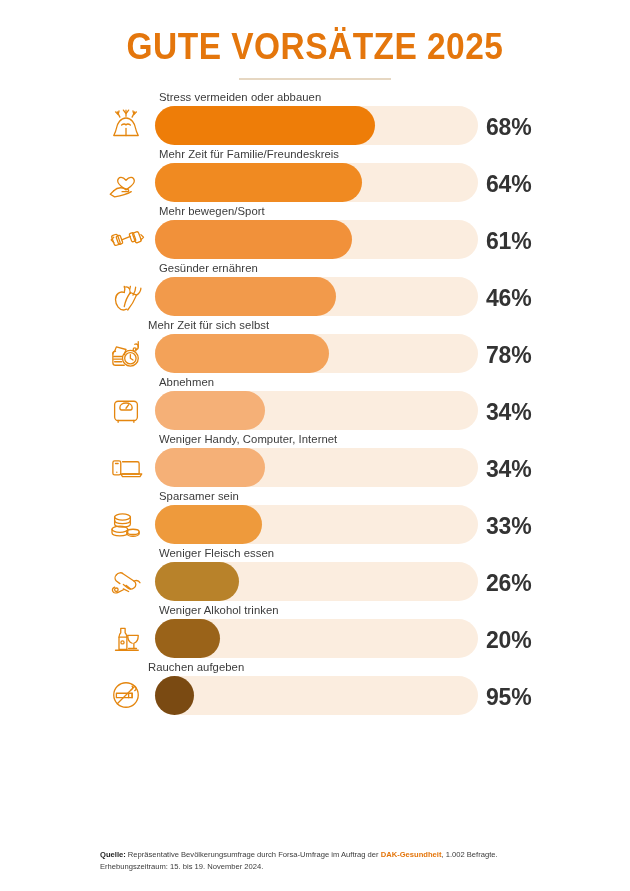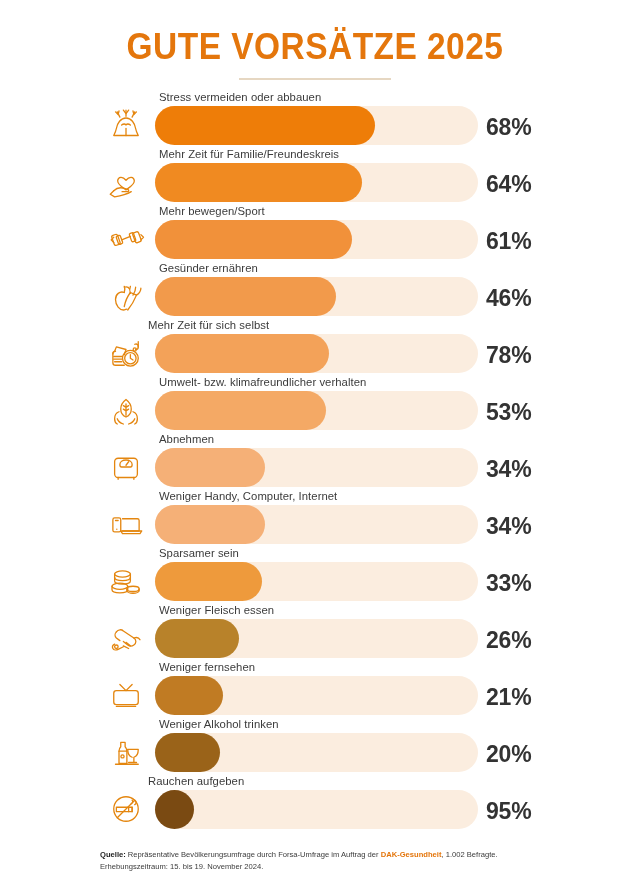--- a/index.html
+++ b/index.html
@@ -195,36 +195,20 @@
         </div>
         <div class="row-label indent">Mehr Zeit für sich selbst</div>
         <div class="bar-track">
           <div class="bar-fill" style="width: 174px; background: rgb(243, 162, 89);"></div>
         </div>
         <div class="row-value">78%</div>
       </div>
       <div class="row">
         <div class="row-icon">
           <svg width="42" height="42" viewBox="0 0 48 48" fill="none" stroke="#E4860F" stroke-width="1.5" stroke-linecap="round" stroke-linejoin="round">
-            <path d="M24 12c-4 3-6 7-6 11s2 7 6 9c4-2 6-5 6-9s-2-8-6-11z"></path>
-            <path d="M24 17v13M24 21l-3-2M24 21l3-2M24 25l-3-2M24 25l3-2"></path>
-            <path d="M16 26c-3 1-5 4-5 8 0 3 1 5 3 6"></path>
-            <path d="M32 26c3 1 5 4 5 8 0 3-1 5-3 6"></path>
-            <path d="M14 34c1 3 4 5 7 6M34 34c-1 3-4 5-7 6"></path>
-          </svg>
-        </div>
-        <div class="row-label">Umwelt- bzw. klimafreundlicher verhalten</div>
-        <div class="bar-track">
-          <div class="bar-fill" style="width: 171px; background: rgb(244, 169, 101);"></div>
-        </div>
-        <div class="row-value">53%</div>
-      </div>
-      <div class="row">
-        <div class="row-icon">
-          <svg width="42" height="42" viewBox="0 0 48 48" fill="none" stroke="#E4860F" stroke-width="1.5" stroke-linecap="round" stroke-linejoin="round">
             <rect x="11" y="14" width="26" height="22" rx="4"></rect>
             <path d="M17 21c0-3 3-5 7-5s7 2 7 5c0 2-1 3-2 3H19c-1 0-2-1-2-3z"></path>
             <path d="M24 22l3-4"></path>
             <path d="M15 36v2M33 36v2"></path>
           </svg>
         </div>
         <div class="row-label">Abnehmen</div>
         <div class="bar-track">
           <div class="bar-fill" style="width: 110px; background: rgb(245, 176, 119);"></div>
         </div>
@@ -277,34 +261,20 @@
         </div>
         <div class="row-label">Weniger Fleisch essen</div>
         <div class="bar-track">
           <div class="bar-fill" style="width: 84px; background: rgb(184, 130, 42);"></div>
         </div>
         <div class="row-value">26%</div>
       </div>
       <div class="row">
         <div class="row-icon">
           <svg width="42" height="42" viewBox="0 0 48 48" fill="none" stroke="#E4860F" stroke-width="1.5" stroke-linecap="round" stroke-linejoin="round">
-            <rect x="10" y="19" width="28" height="16" rx="3"></rect>
-            <path d="M24 19l-7-7M24 19l7-7"></path>
-            <path d="M13 37h22"></path>
-          </svg>
-        </div>
-        <div class="row-label">Weniger fernsehen</div>
-        <div class="bar-track">
-          <div class="bar-fill" style="width: 68px; background: rgb(192, 123, 35);"></div>
-        </div>
-        <div class="row-value">21%</div>
-      </div>
-      <div class="row">
-        <div class="row-icon">
-          <svg width="42" height="42" viewBox="0 0 48 48" fill="none" stroke="#E4860F" stroke-width="1.5" stroke-linecap="round" stroke-linejoin="round">
             <path d="M18 13h5v5c2 2 2 3 2 5v14h-9V23c0-2 0-3 2-5v-5z"></path>
             <path d="M16 23h9"></path>
             <path d="M26 21h12c0 5-2 8-5 9v6"></path>
             <path d="M26 21c0 5 2 8 5 9"></path>
             <path d="M27 36h9"></path>
             <path d="M12 38h26"></path>
             <circle cx="20" cy="29" r="1.8"></circle>
           </svg>
         </div>
         <div class="row-label">Weniger Alkohol trinken</div>

